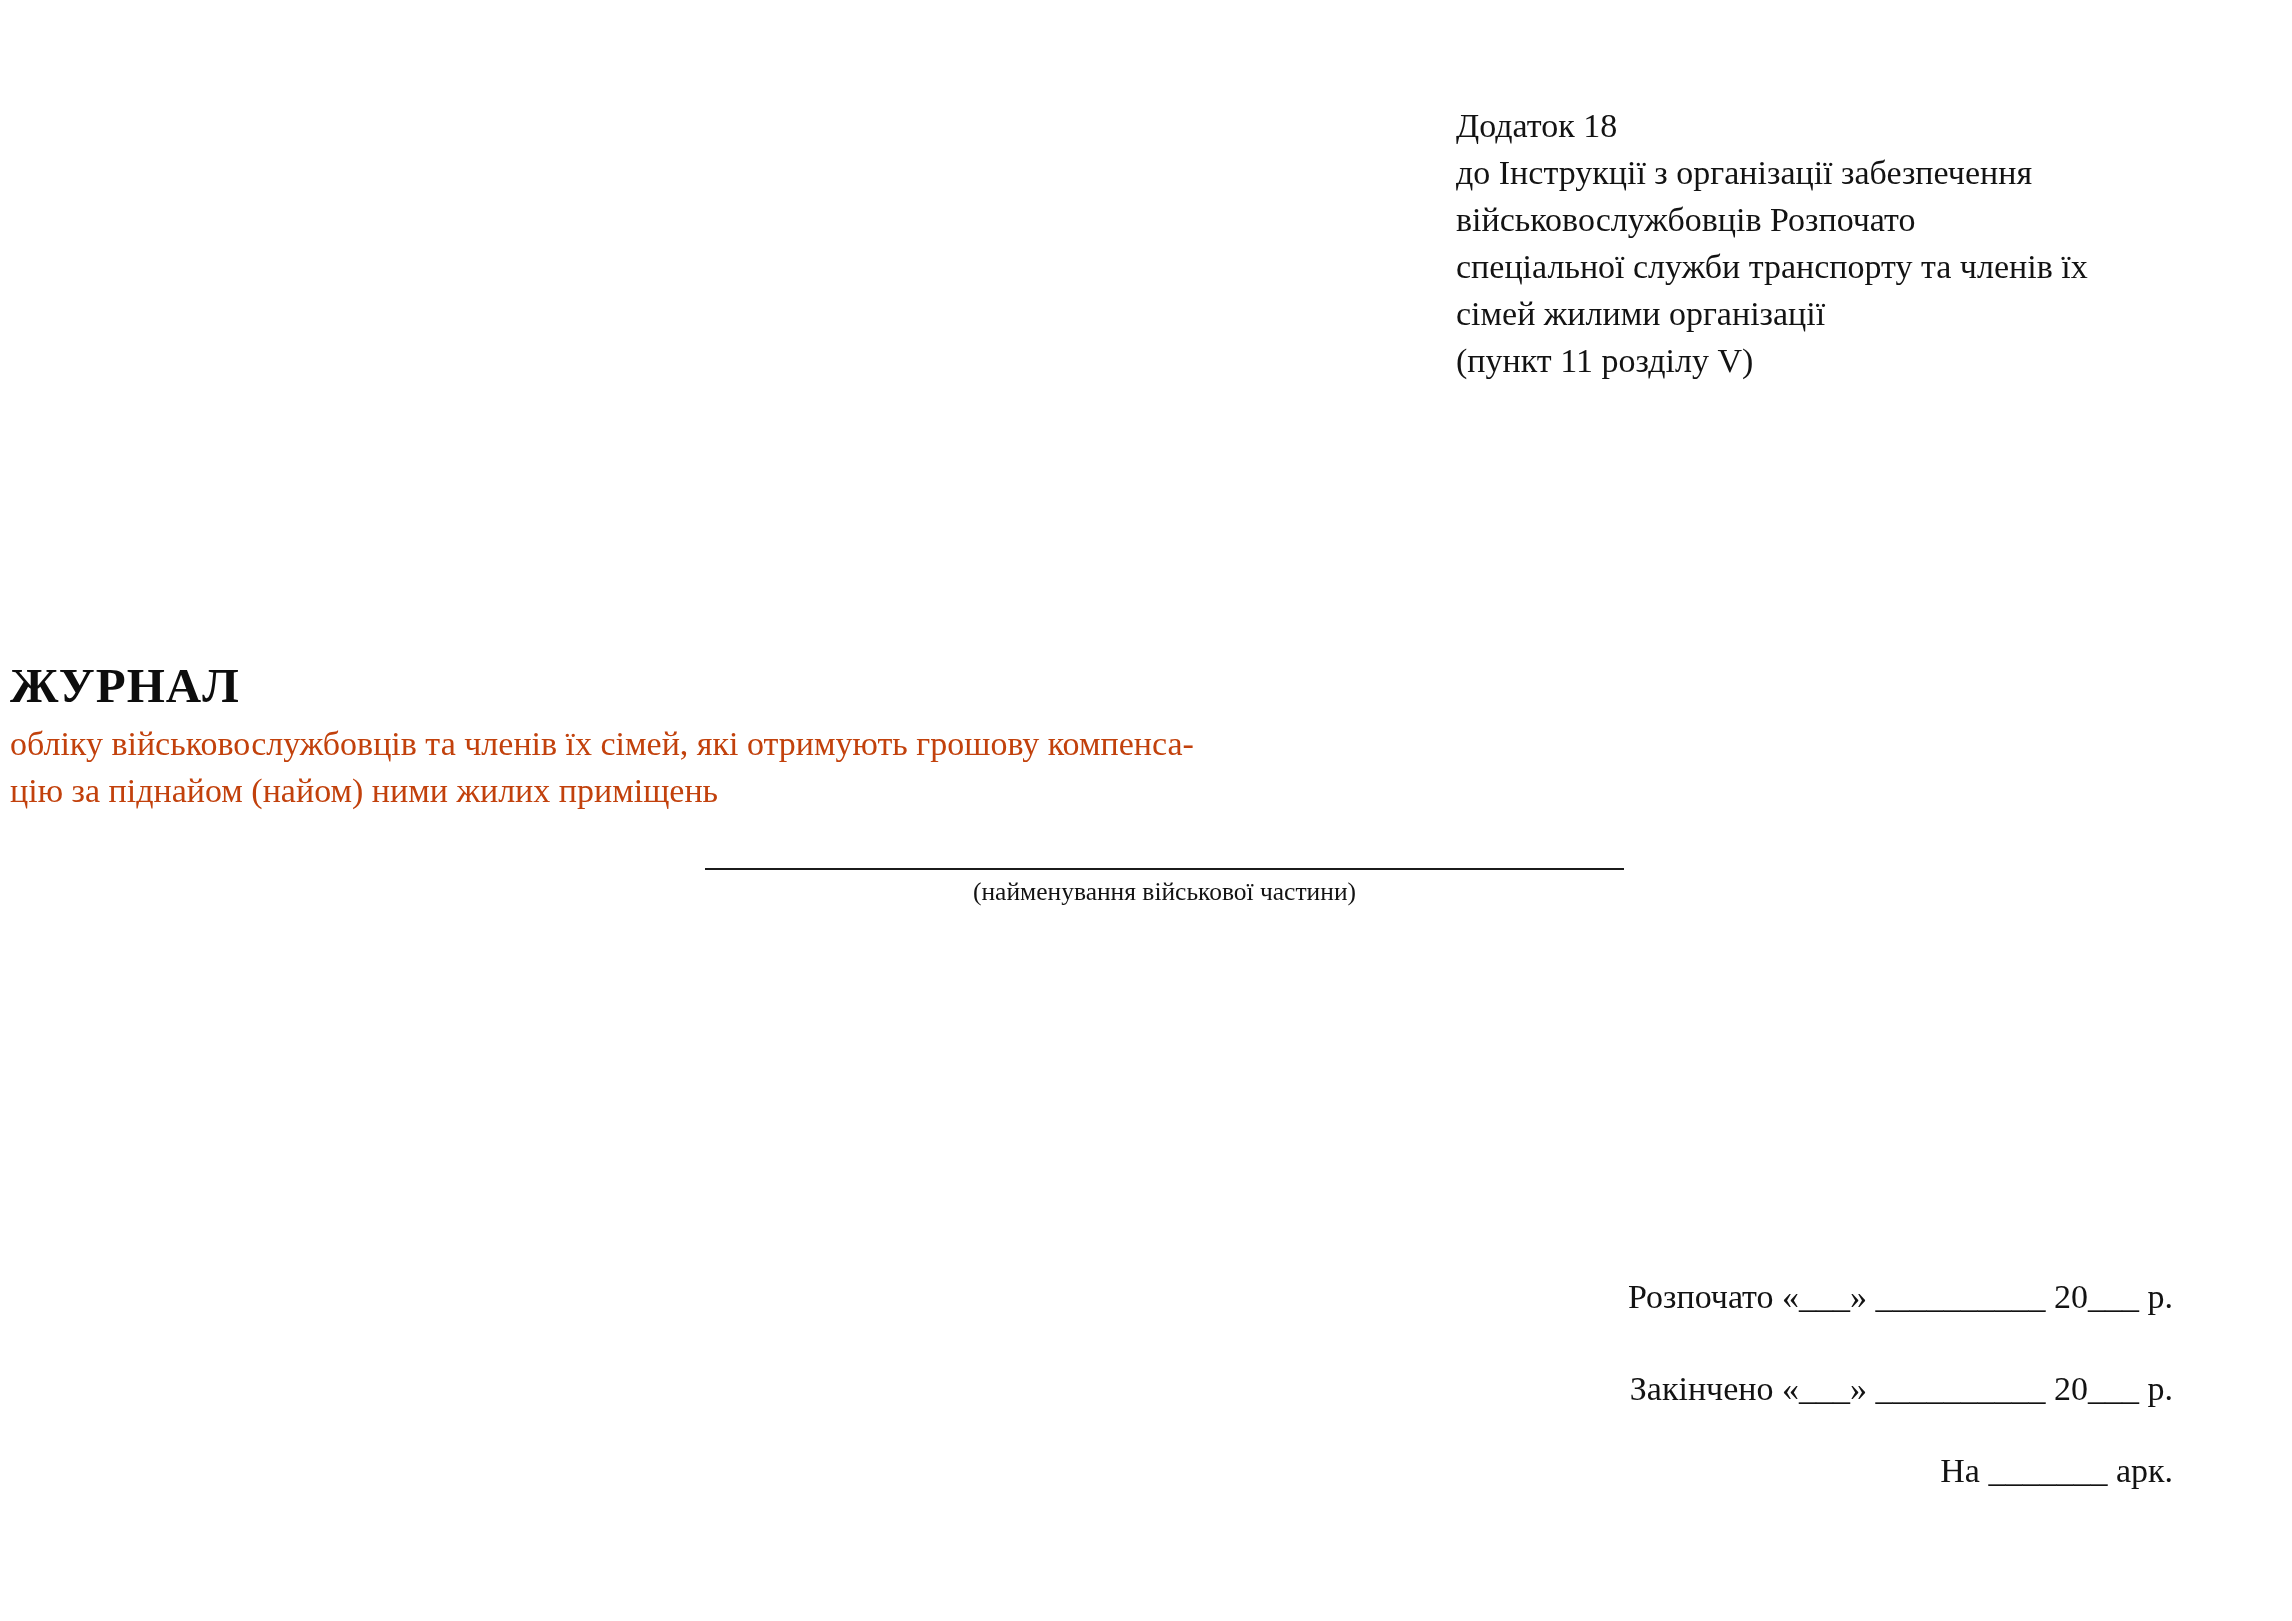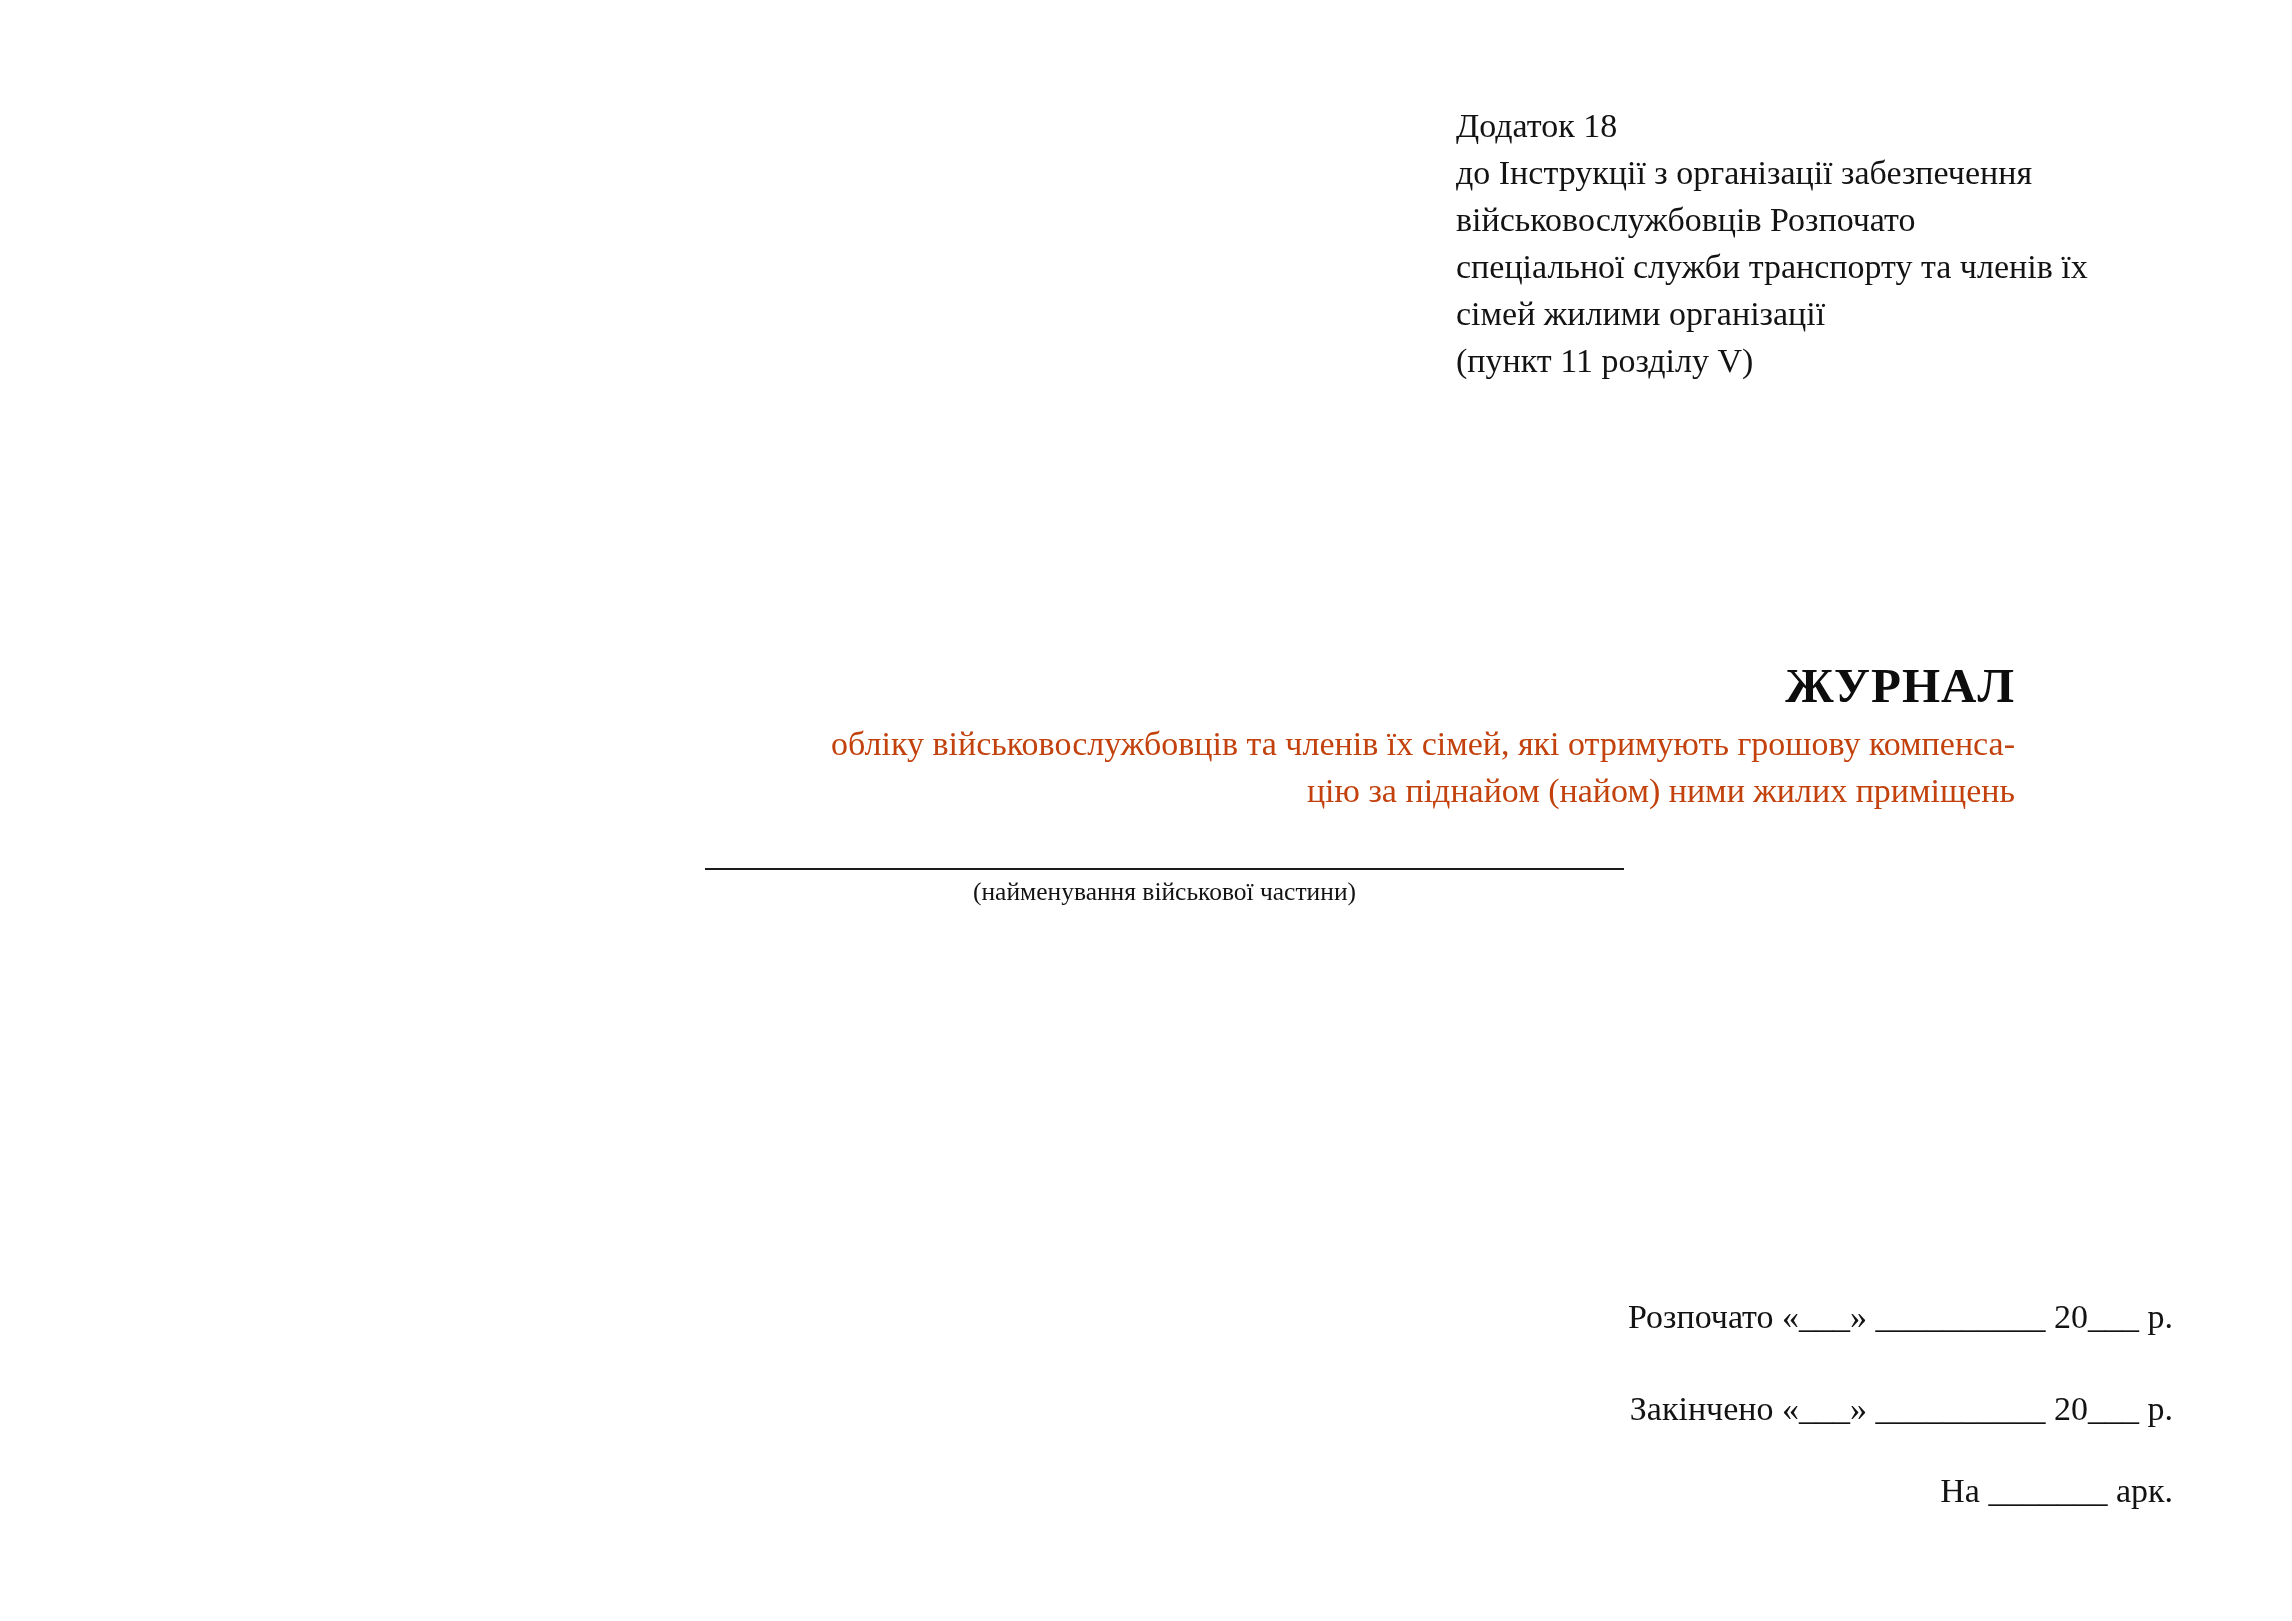--- a/index.html
+++ b/index.html
@@ -32,24 +32,24 @@
   .appendix-line {
     font-size: 34px;
     line-height: 47px;
     white-space: nowrap;
     color: #131313;
   }
 
   
   .title-block {
     position: absolute;
-    left: 4px;
+    left: 10px;
     top: 657px;
     width: 2011px;
-    text-align: right;
+    text-align: left;
   }
   .journal-heading {
     font-size: 49px;
     font-weight: bold;
     letter-spacing: 1px;
     line-height: 57px;
     color: #0d0d0d;
   }
   .journal-subtitle {
     margin-top: 5.9px;
@@ -84,21 +84,20 @@
     white-space: nowrap;
   }
 
   
   .footer-block {
     position: absolute;
     right: 120px;
     top: 1274px;
     width: 882px;
     text-align: right;
-    margin-top: 20px;
   }
   .footer-line {
     font-size: 34px;
     line-height: 45px;
     white-space: nowrap;
     color: #131313;
   }
   .footer-line.started { margin-bottom: 47px; }
   .footer-line.finished { margin-bottom: 37px; }
 </style>

